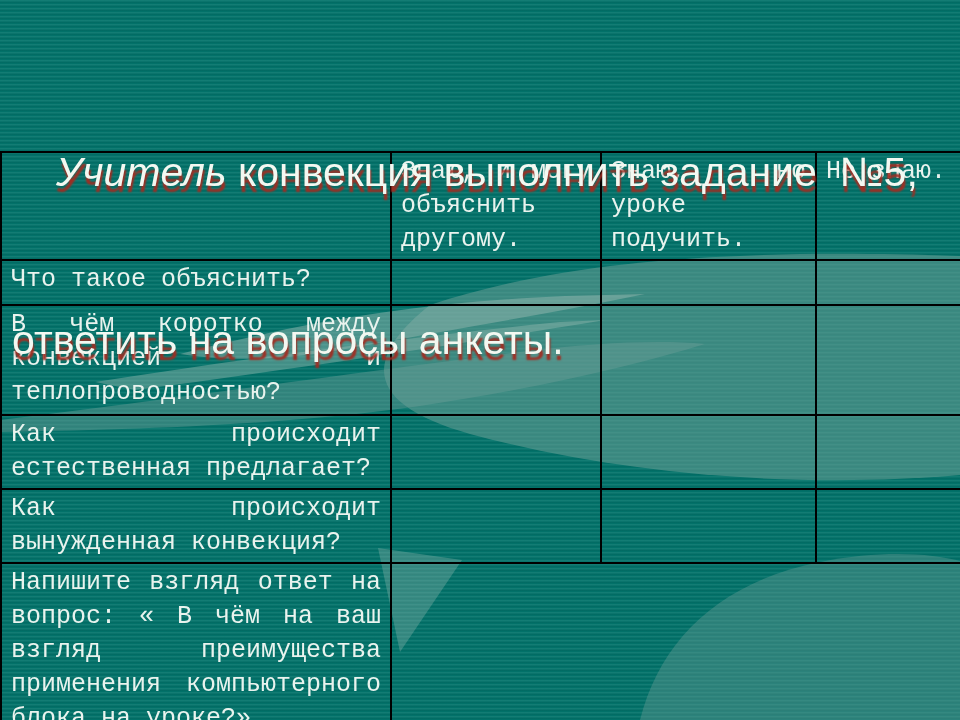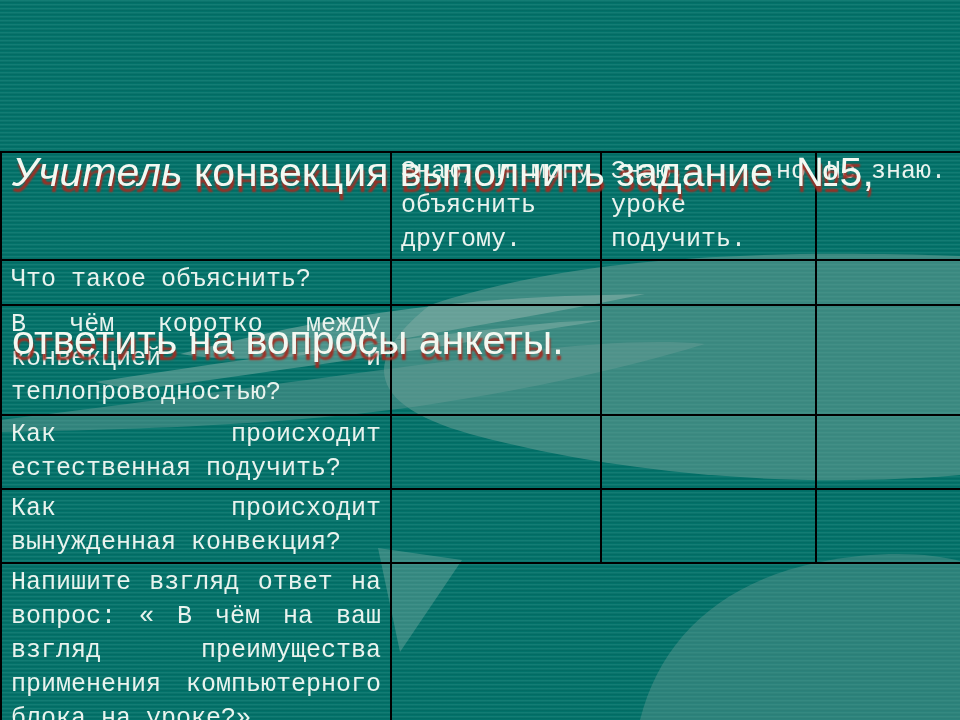--- a/index.html
+++ b/index.html
@@ -13,21 +13,21 @@
     font-family:"Liberation Sans","DejaVu Sans",sans-serif;
   }
   .swoosh{position:absolute;left:0;top:0;width:960px;height:720px;z-index:0;}
   .title{
     position:absolute;left:12px;top:32px;right:8px;z-index:2;
     font-size:41px;line-height:56px;font-weight:400;
     color:var(--title-text,#f3f8f1);
     text-shadow:1px 6px 2px var(--title-shadow,#a12d22);
     white-space:pre;
   }
-  .t-italic{font-style:italic;}
+  .t-italic{font-style:italic;margin-left:44px;}
   table.quiz{
     position:absolute;left:0;top:151px;z-index:1;
     width:964px;height:569px;table-layout:fixed;border-collapse:collapse;
   }
   table.quiz td,table.quiz th{
     border:2px solid var(--table-border,#000);
     vertical-align:top;padding:2px 9px 2px 9px;
     font-family:Liberation Mono, monospace;
     font-weight:400;font-size:25px;line-height:34px;
     color:var(--table-text,#e9f3ee);
@@ -78,21 +78,21 @@
       <td></td>
       <td></td>
     </tr>
     <tr class="r2">
       <td>В чём коротко между конвекцией и теплопроводностью?</td>
       <td></td>
       <td></td>
       <td></td>
     </tr>
     <tr class="r3">
-      <td>Как происходит естественная подучить?</td>
+      <td>Как происходит естественная предлагает?</td>
       <td></td>
       <td></td>
       <td></td>
     </tr>
     <tr class="r4">
       <td>Как происходит вынужденная конвекция?</td>
       <td></td>
       <td></td>
       <td></td>
     </tr>

